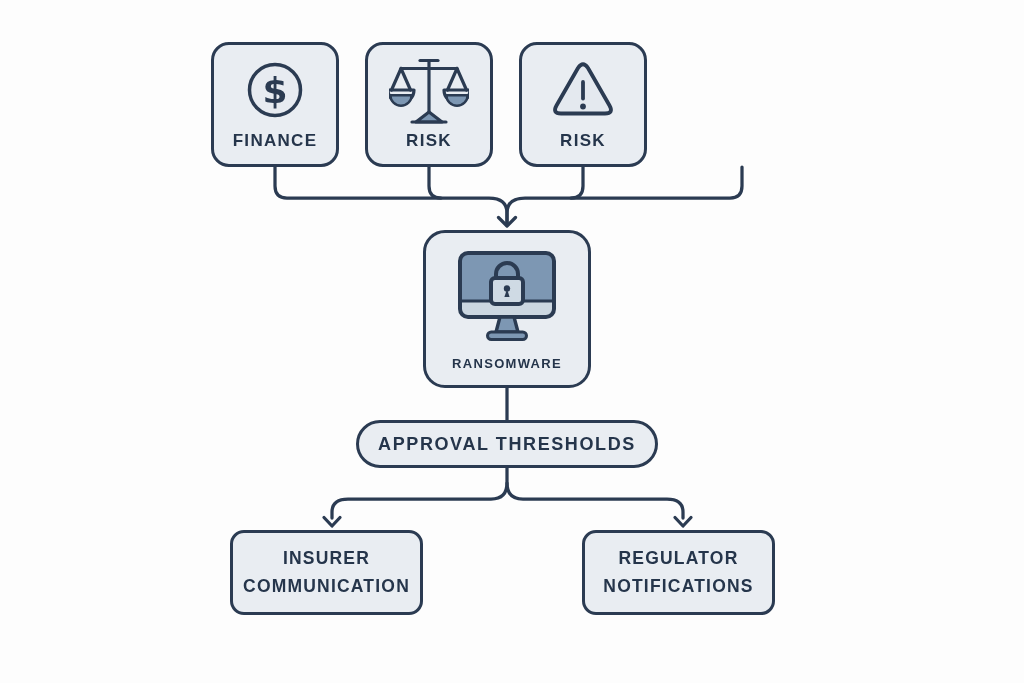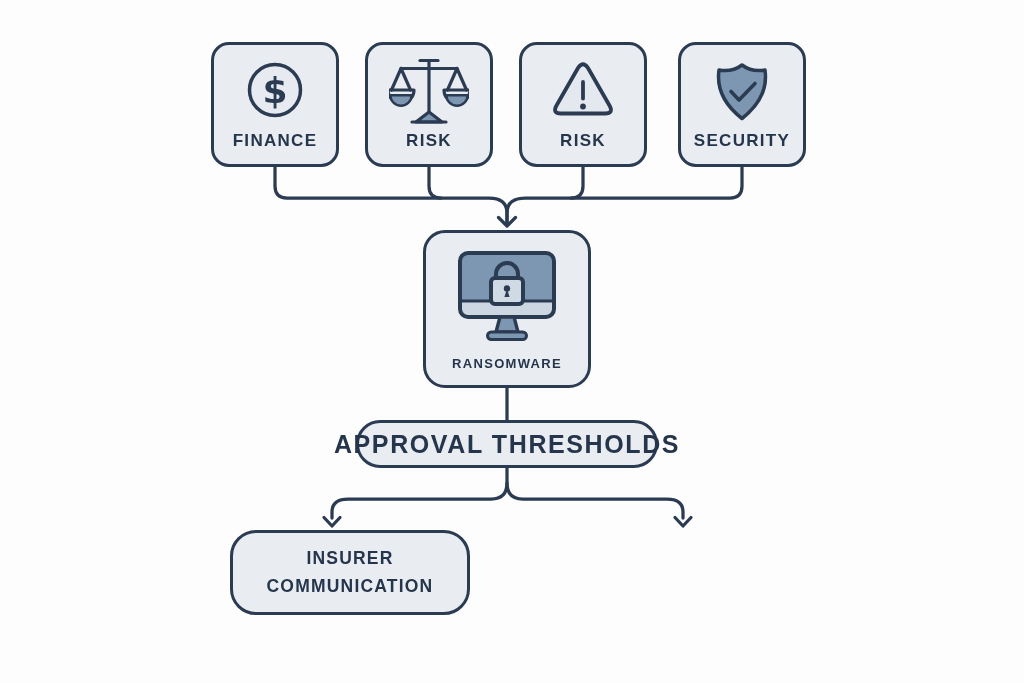--- a/index.html
+++ b/index.html
@@ -11,32 +11,32 @@
   .stage{position:absolute;inset:0;}
   svg.wires{position:absolute;left:0;top:0;}
   .node{
     position:absolute;box-sizing:border-box;
     background:#e9edf2;border:3.5px solid #2b3b52;border-radius:18px;
   }
   .node-sm{width:128px;height:125px;top:42px;}
   .node-center{left:423px;top:230px;width:168px;height:158px;border-radius:22px;}
   .node-pill{left:356px;top:420px;width:302px;height:48px;border-radius:25px;
     display:flex;align-items:center;justify-content:center;}
-  .node-bottom{top:530px;width:240px;height:85px;border-radius:26px;
+  .node-bottom{top:530px;width:193px;height:85px;border-radius:14px;
     display:flex;align-items:center;justify-content:center;text-align:center;}
   .icon-wrap{position:absolute;top:12px;left:0;right:0;display:flex;justify-content:center;}
   .node-center .icon-wrap{top:15px;}
   .node-label{
     position:absolute;left:0;right:0;bottom:13px;text-align:center;
     font-weight:bold;font-size:17px;letter-spacing:1.3px;color:#25354b;
     white-space:nowrap;
   }
   .node-center .node-label{bottom:14px;font-size:13px;}
   .pill-label{
-    font-weight:bold;font-size:25px;letter-spacing:1.6px;color:#25354b;white-space:nowrap;
+    font-weight:bold;font-size:18px;letter-spacing:1.6px;color:#25354b;white-space:nowrap;
   }
   .bottom-label{
     font-weight:bold;font-size:17.5px;letter-spacing:1.2px;color:#25354b;
     line-height:1.55;padding:0 18px;
   }
 </style>
 </head>
 <body>
 
 <div class="stage">
@@ -91,29 +91,20 @@
     <div class="icon-wrap" style="top:15px">
       <svg width="72" height="64" viewBox="-36 -32 72 64">
         <path d="M-5,-24 Q0,-31.5 5,-24 L26.5,13.5 Q31,21.5 22,21.5 L-22,21.5 Q-31,21.5 -26.5,13.5 Z" fill="#e4e9ef" stroke="#2b3b52" stroke-width="3.8" stroke-linejoin="round"></path>
         <path d="M0,-10 V6.5" fill="none" stroke="#2b3b52" stroke-width="3.8" stroke-linecap="round"></path>
         <circle cx="0" cy="14.5" r="2.9" fill="#2b3b52"></circle>
       </svg>
     </div>
     <div class="node-label">RISK</div>
   </div>
 
-  <div class="node node-sm" style="left:678px">
-    <div class="icon-wrap" style="top:14px">
-      <svg width="66" height="66" viewBox="-33 -33 66 66">
-        <path d="M0,-27 C6,-22.5 15,-20.5 23,-22 C25,-8 21,10 0,26.5 C-21,10 -25,-8 -23,-22 C-15,-20.5 -6,-22.5 0,-27 Z" fill="#7d97b3" stroke="#2b3b52" stroke-width="3.5" stroke-linejoin="round"></path>
-        <path d="M-11,-0.5 L-3,8 L13,-8.5" fill="none" stroke="#2b3b52" stroke-width="3.6" stroke-linecap="round" stroke-linejoin="round"></path>
-      </svg>
-    </div>
-    <div class="node-label">SECURITY</div>
-  </div>
 
   <div class="node node-center">
     <div class="icon-wrap">
       <svg width="112" height="98" viewBox="0 0 112 98">
         <rect x="9" y="5" width="94" height="64" rx="8" fill="#7d97b3"></rect>
         <path d="M9,53 H103 V61 Q103,69 95,69 H17 Q9,69 9,61 Z" fill="#ccd7e1"></path>
         <rect x="9" y="5" width="94" height="64" rx="8" fill="none" stroke="#2b3b52" stroke-width="4"></rect>
         <path d="M9,53 H103" fill="none" stroke="#2b3b52" stroke-width="3"></path>
         <path d="M45,31 V26 a11,11 0 0 1 22,0 V31" fill="none" stroke="#2b3b52" stroke-width="4"></path>
         <rect x="40" y="30" width="32" height="26" rx="4" fill="#cfdae4" stroke="#2b3b52" stroke-width="4"></rect>
@@ -127,14 +118,17 @@
   </div>
 
   <div class="node node-pill">
     <span class="pill-label">APPROVAL THRESHOLDS</span>
   </div>
 
   <div class="node node-bottom" style="left:230px">
     <span class="bottom-label">INSURER COMMUNICATION</span>
   </div>
 
+  <div class="node node-bottom" style="left:582px">
+    <span class="bottom-label">REGULATOR NOTIFICATIONS</span>
+  </div>
 
 </div>
 
 </body></html>

